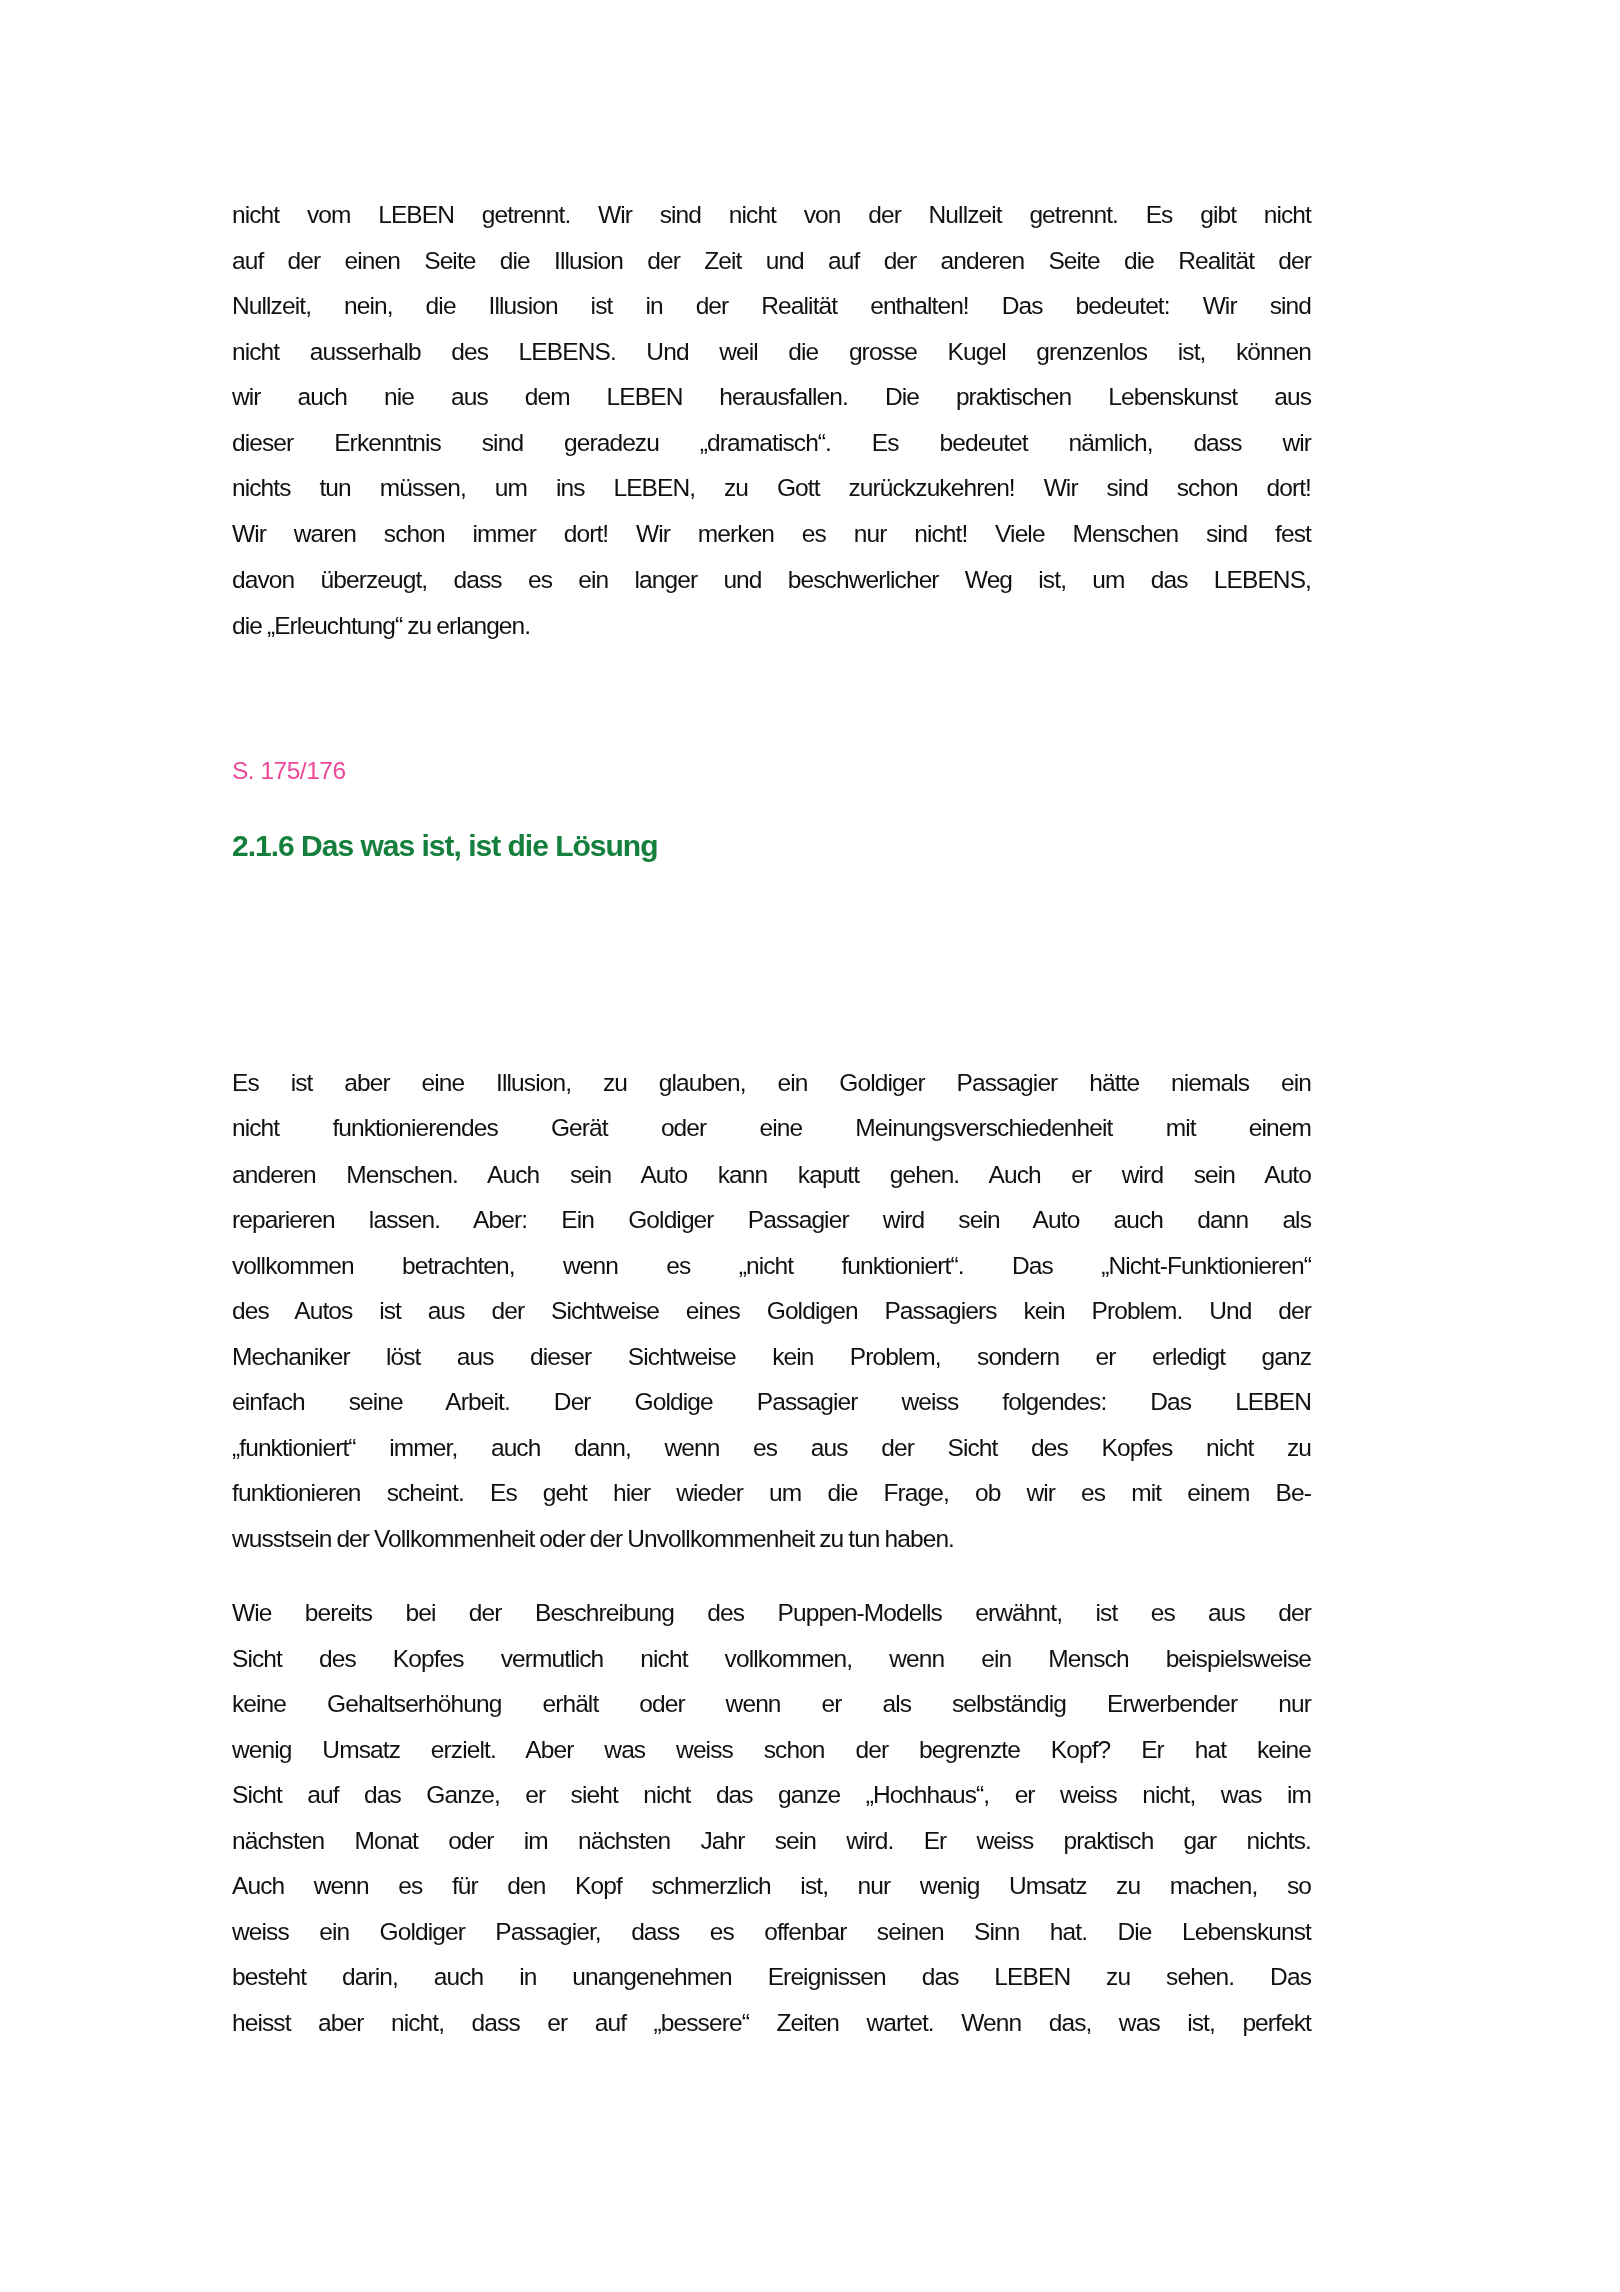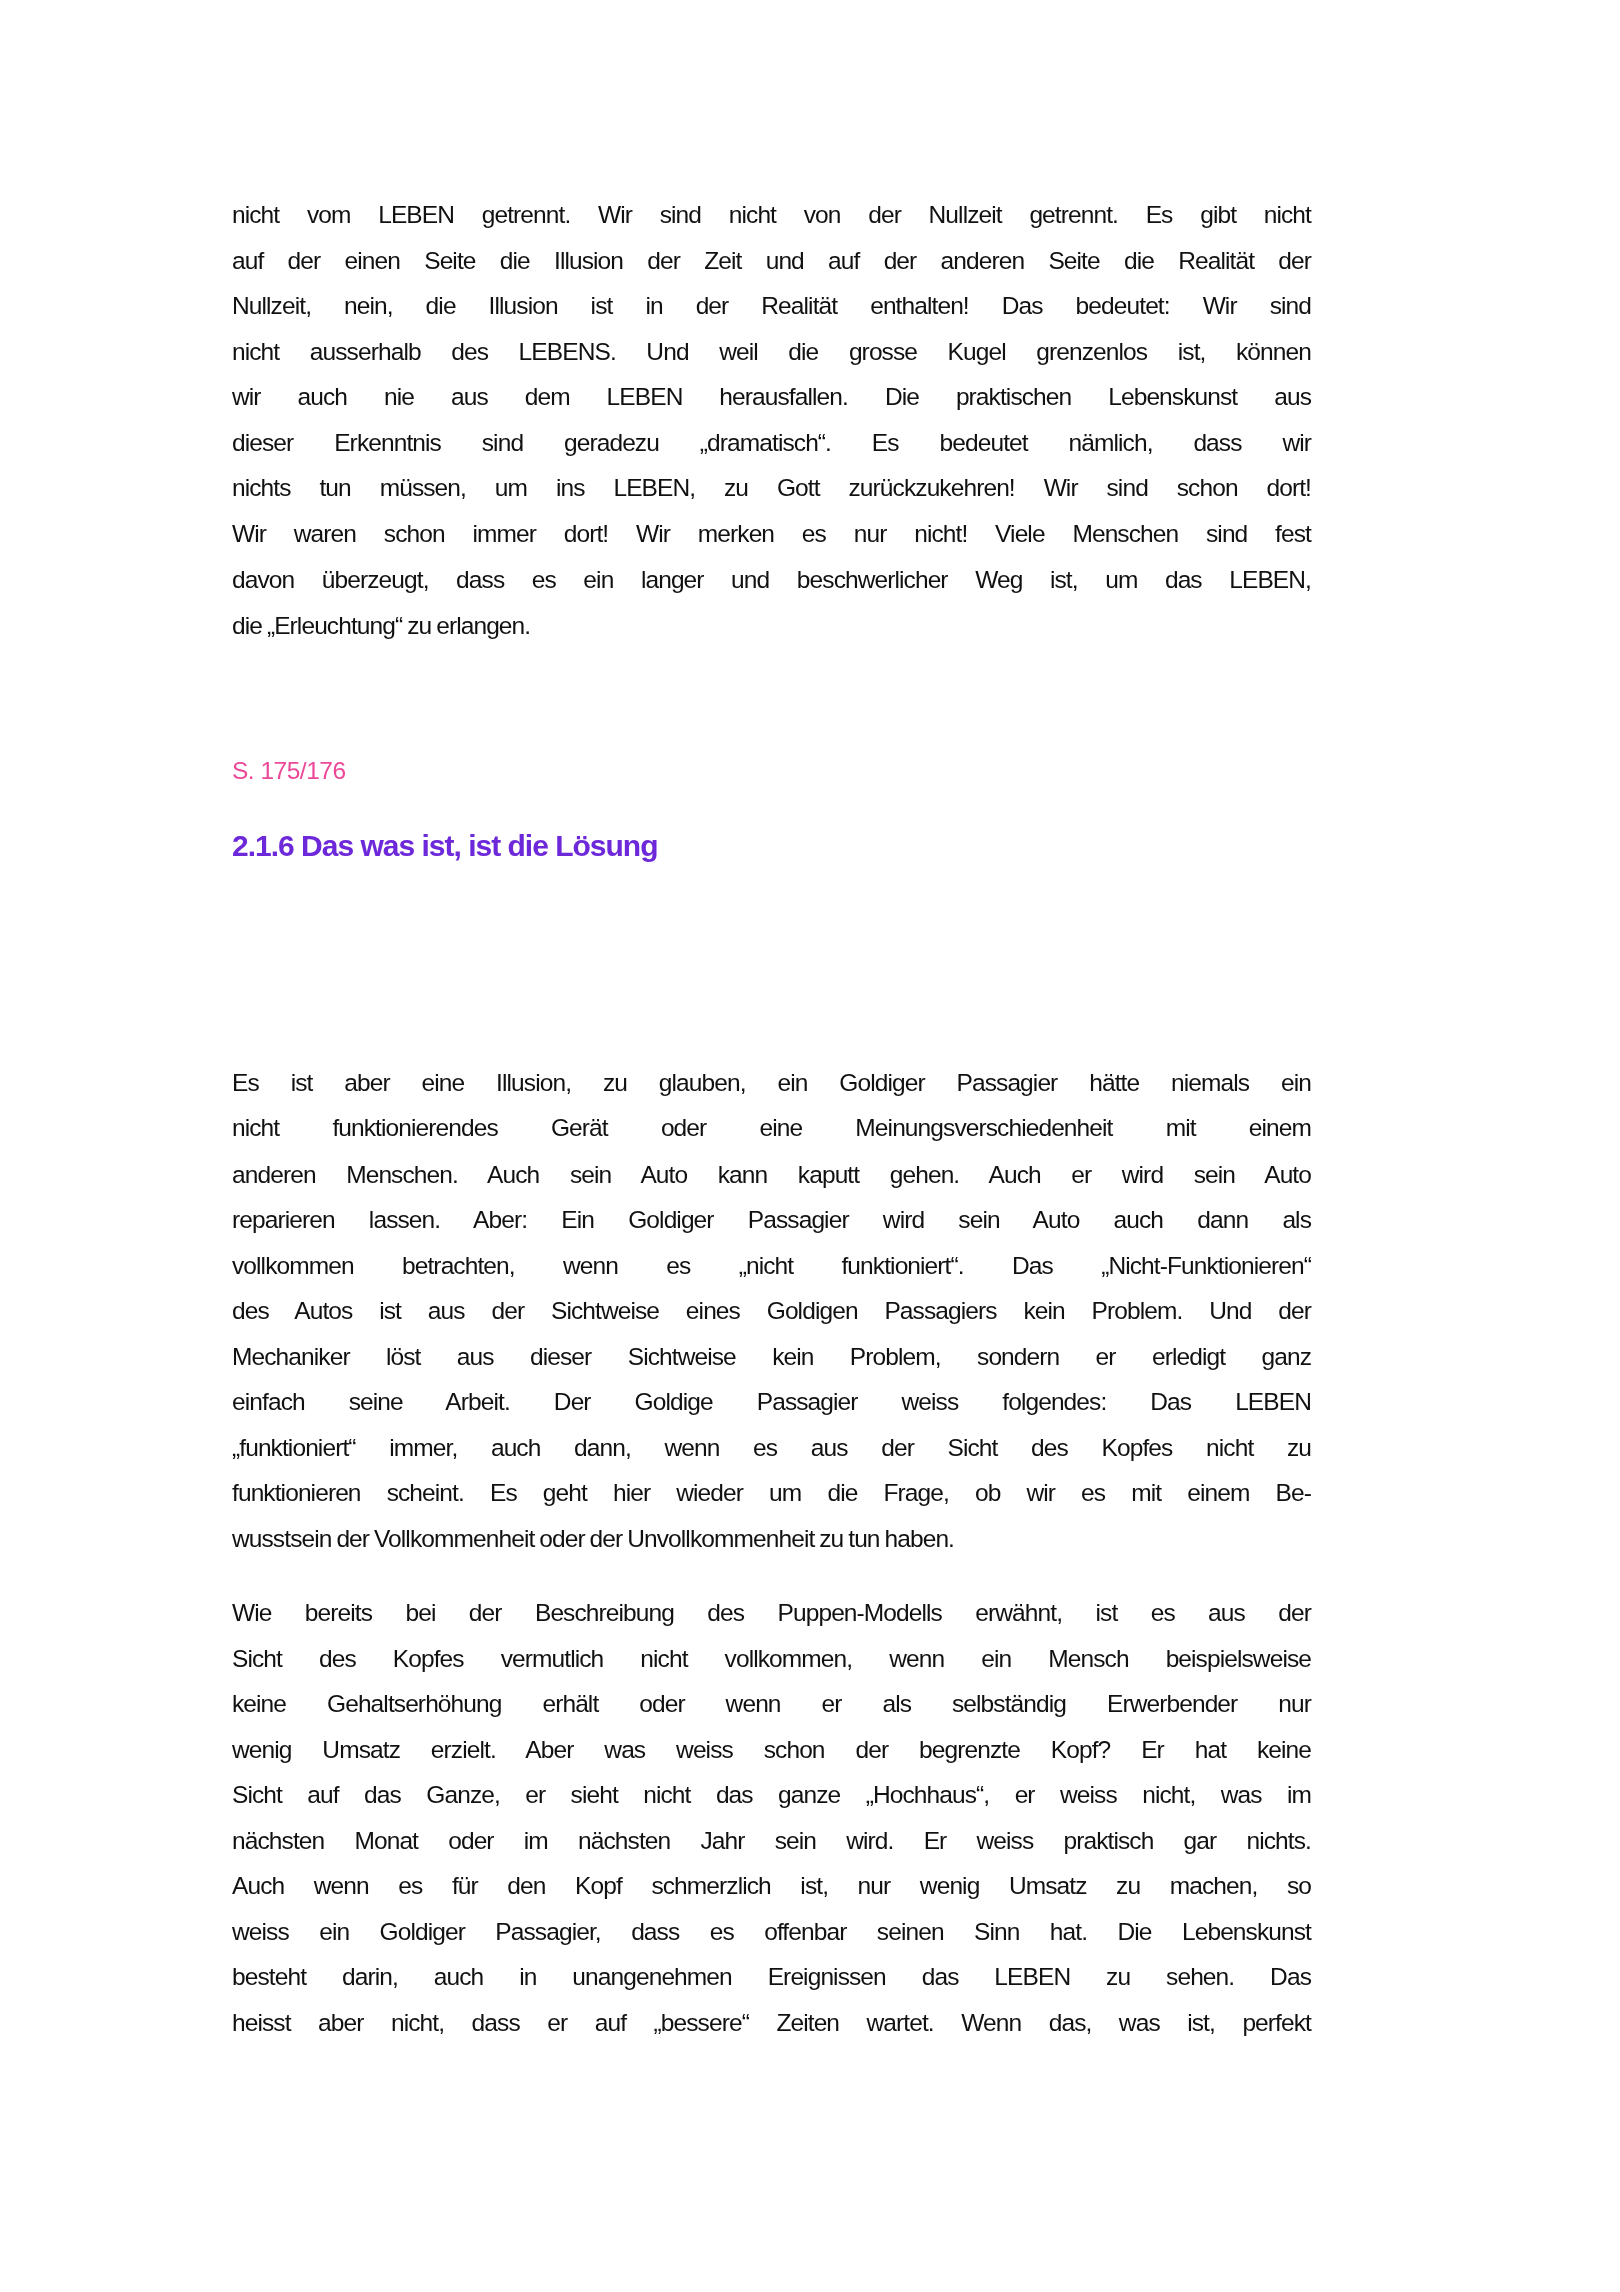--- a/index.html
+++ b/index.html
@@ -21,38 +21,38 @@
   }
   .line.last { text-align-last: left; }
   .note {
     position: absolute; left: 232px; top: 756px;
     font-family: "Liberation Sans", sans-serif; font-size: 24.5px; line-height: 29px;
     color: #ec4899; letter-spacing: -0.5px;
   }
   .heading {
     position: absolute; left: 232px; top: 826px;
     font-family: "Liberation Sans", sans-serif; font-size: 30px; line-height: 39px;
-    font-weight: bold; color: #6d28d9; letter-spacing: -1px;
+    font-weight: bold; color: #15803d; letter-spacing: -1px;
   }
 </style>
 </head>
 <body>
 
 <div class="page">
 
   <div>
     <div class="line" style="top:200px">nicht vom LEBEN getrennt. Wir sind nicht von der Nullzeit getrennt. Es gibt nicht</div>
     <div class="line" style="top:246px">auf der einen Seite die Illusion der Zeit und auf der anderen Seite die Realität der</div>
     <div class="line" style="top:291px">Nullzeit, nein, die Illusion ist in der Realität enthalten! Das bedeutet: Wir sind</div>
     <div class="line" style="top:337px">nicht ausserhalb des LEBENS. Und weil die grosse Kugel grenzenlos ist, können</div>
     <div class="line" style="top:382px">wir auch nie aus dem LEBEN herausfallen. Die praktischen Lebenskunst aus</div>
     <div class="line" style="top:428px">dieser Erkenntnis sind geradezu „dramatisch“. Es bedeutet nämlich, dass wir</div>
     <div class="line" style="top:473px">nichts tun müssen, um ins LEBEN, zu Gott zurückzukehren! Wir sind schon dort!</div>
     <div class="line" style="top:519px">Wir waren schon immer dort! Wir merken es nur nicht! Viele Menschen sind fest</div>
-    <div class="line" style="top:565px">davon überzeugt, dass es ein langer und beschwerlicher Weg ist, um das LEBEN,</div>
+    <div class="line" style="top:565px">davon überzeugt, dass es ein langer und beschwerlicher Weg ist, um das LEBENS,</div>
     <div class="line last" style="top:611px">die „Erleuchtung“ zu erlangen.</div>
   </div>
 
   <div class="note">S. 175/176</div>
 
   <div class="heading">2.1.6 Das was ist, ist die Lösung</div>
 
 
   <div>
     <div class="line" style="top:1068px">Es ist aber eine Illusion, zu glauben, ein Goldiger Passagier hätte niemals ein</div>

